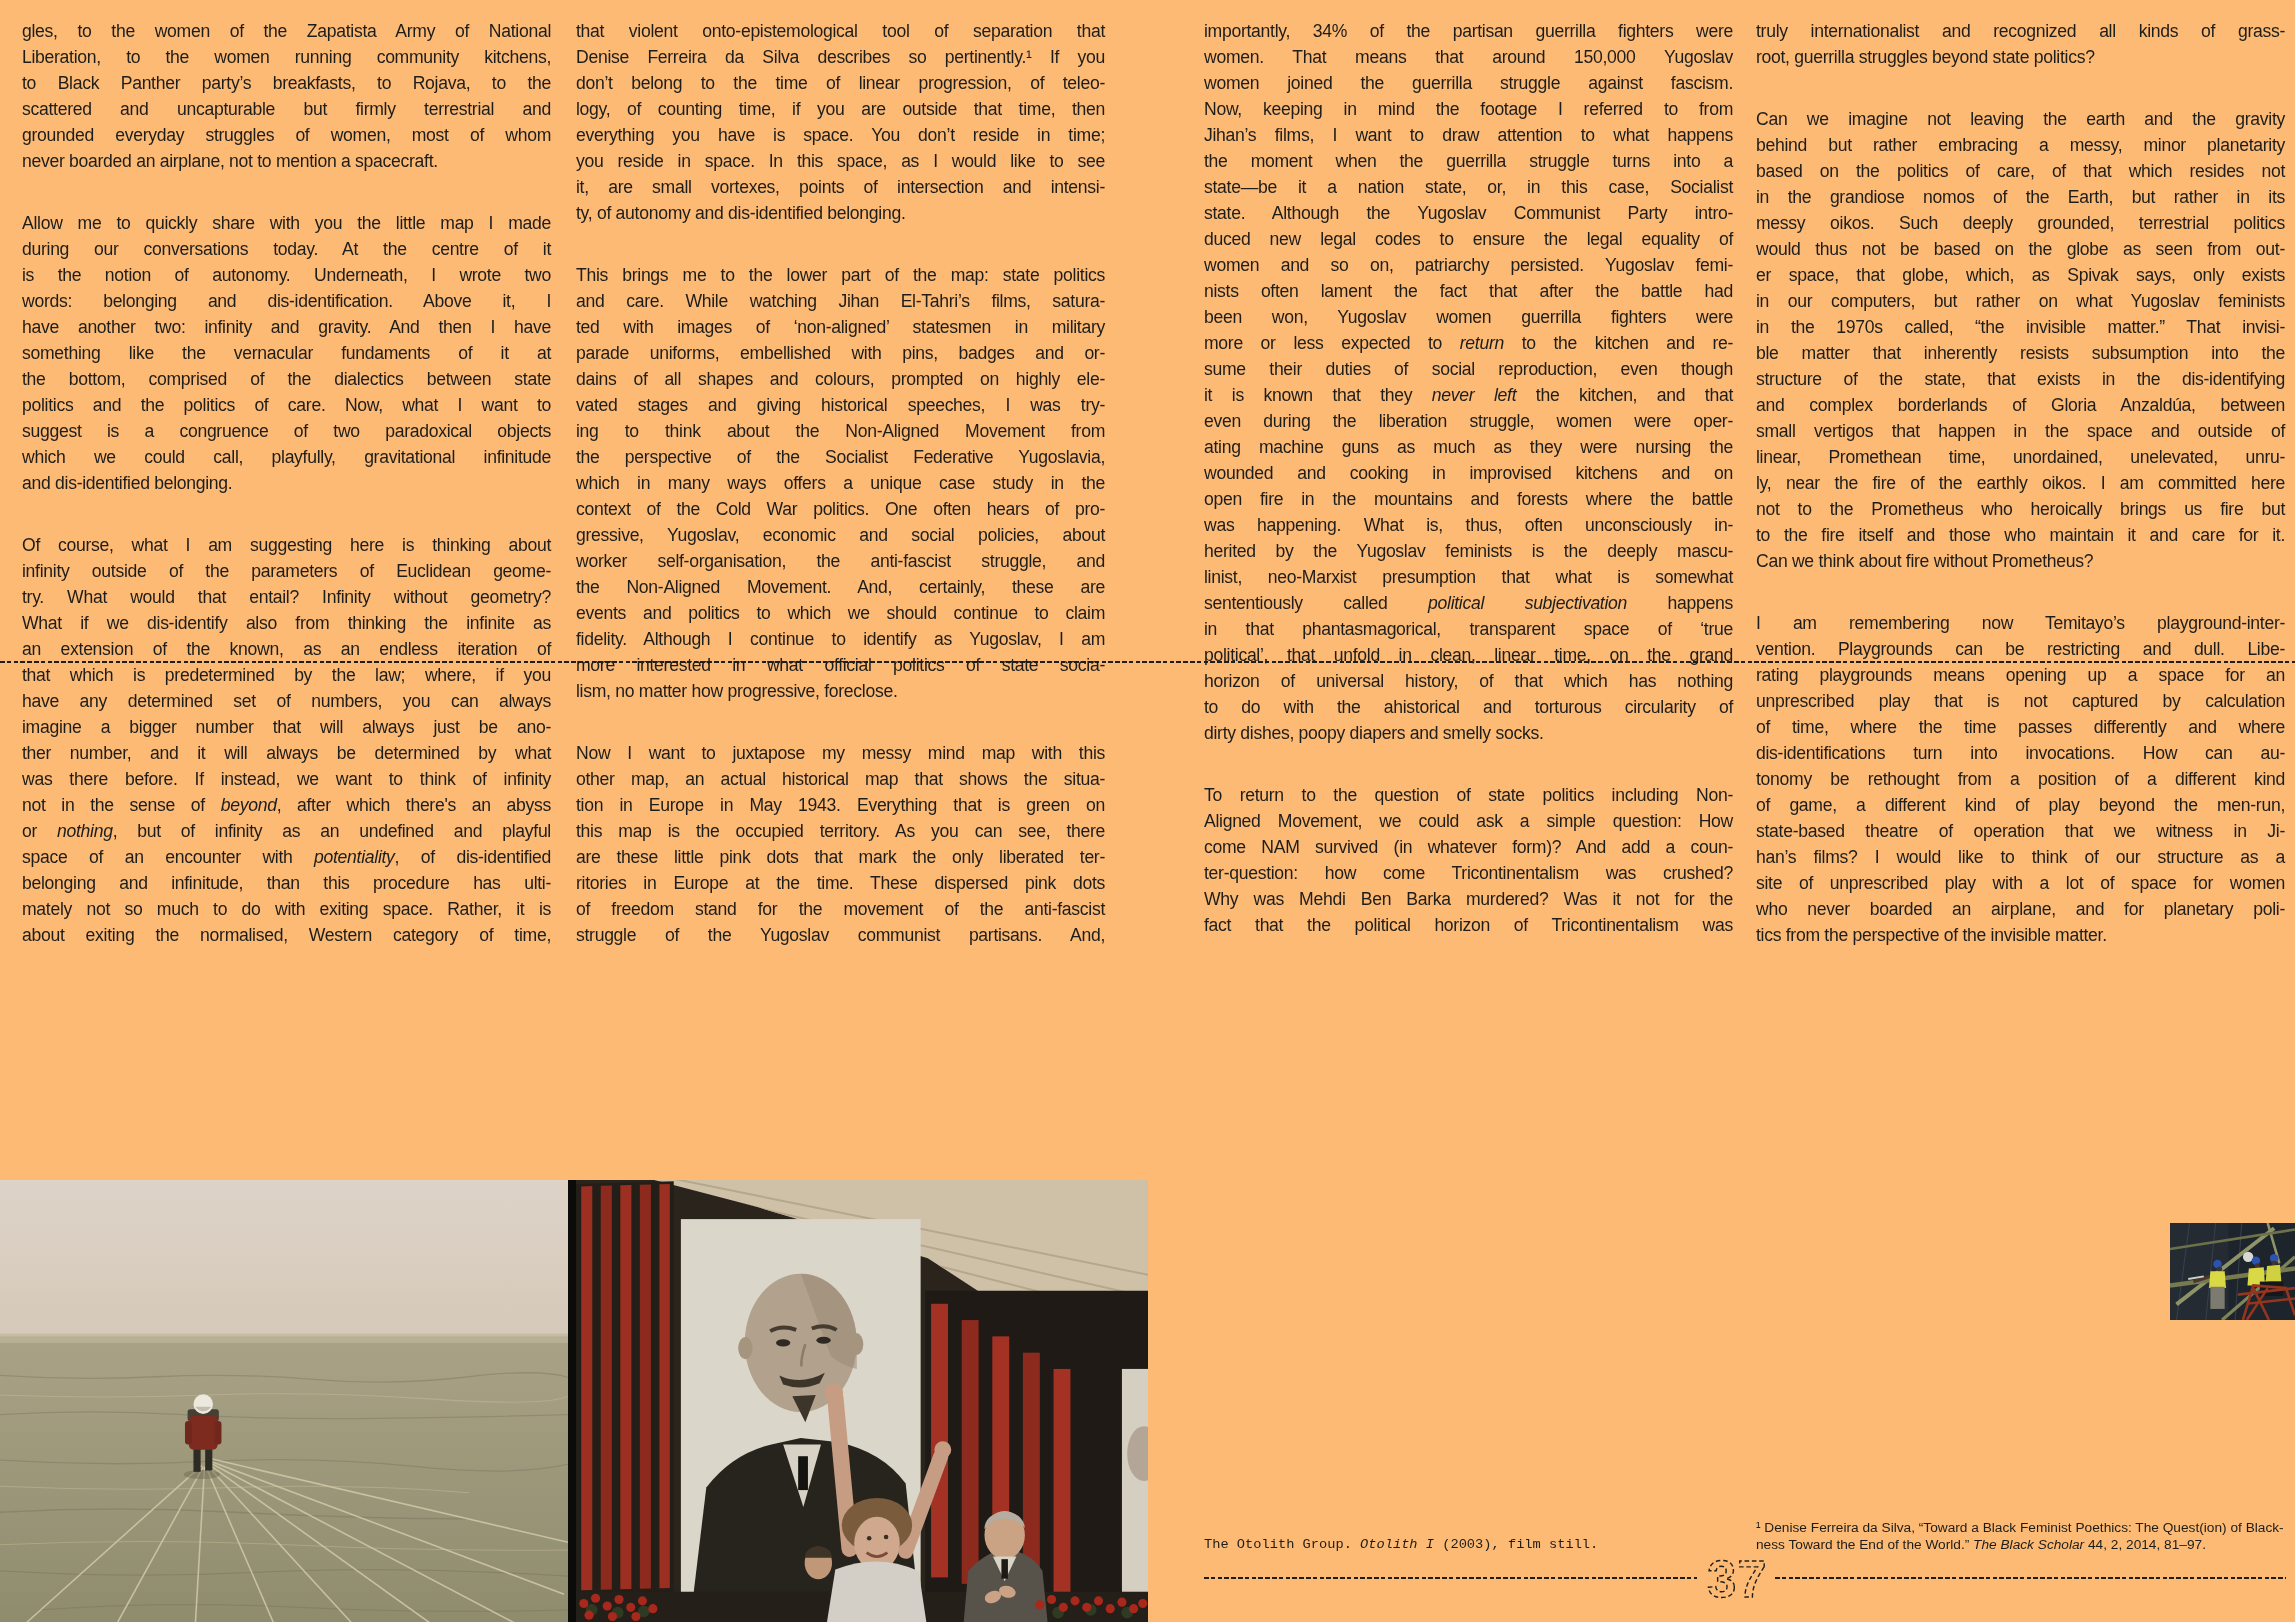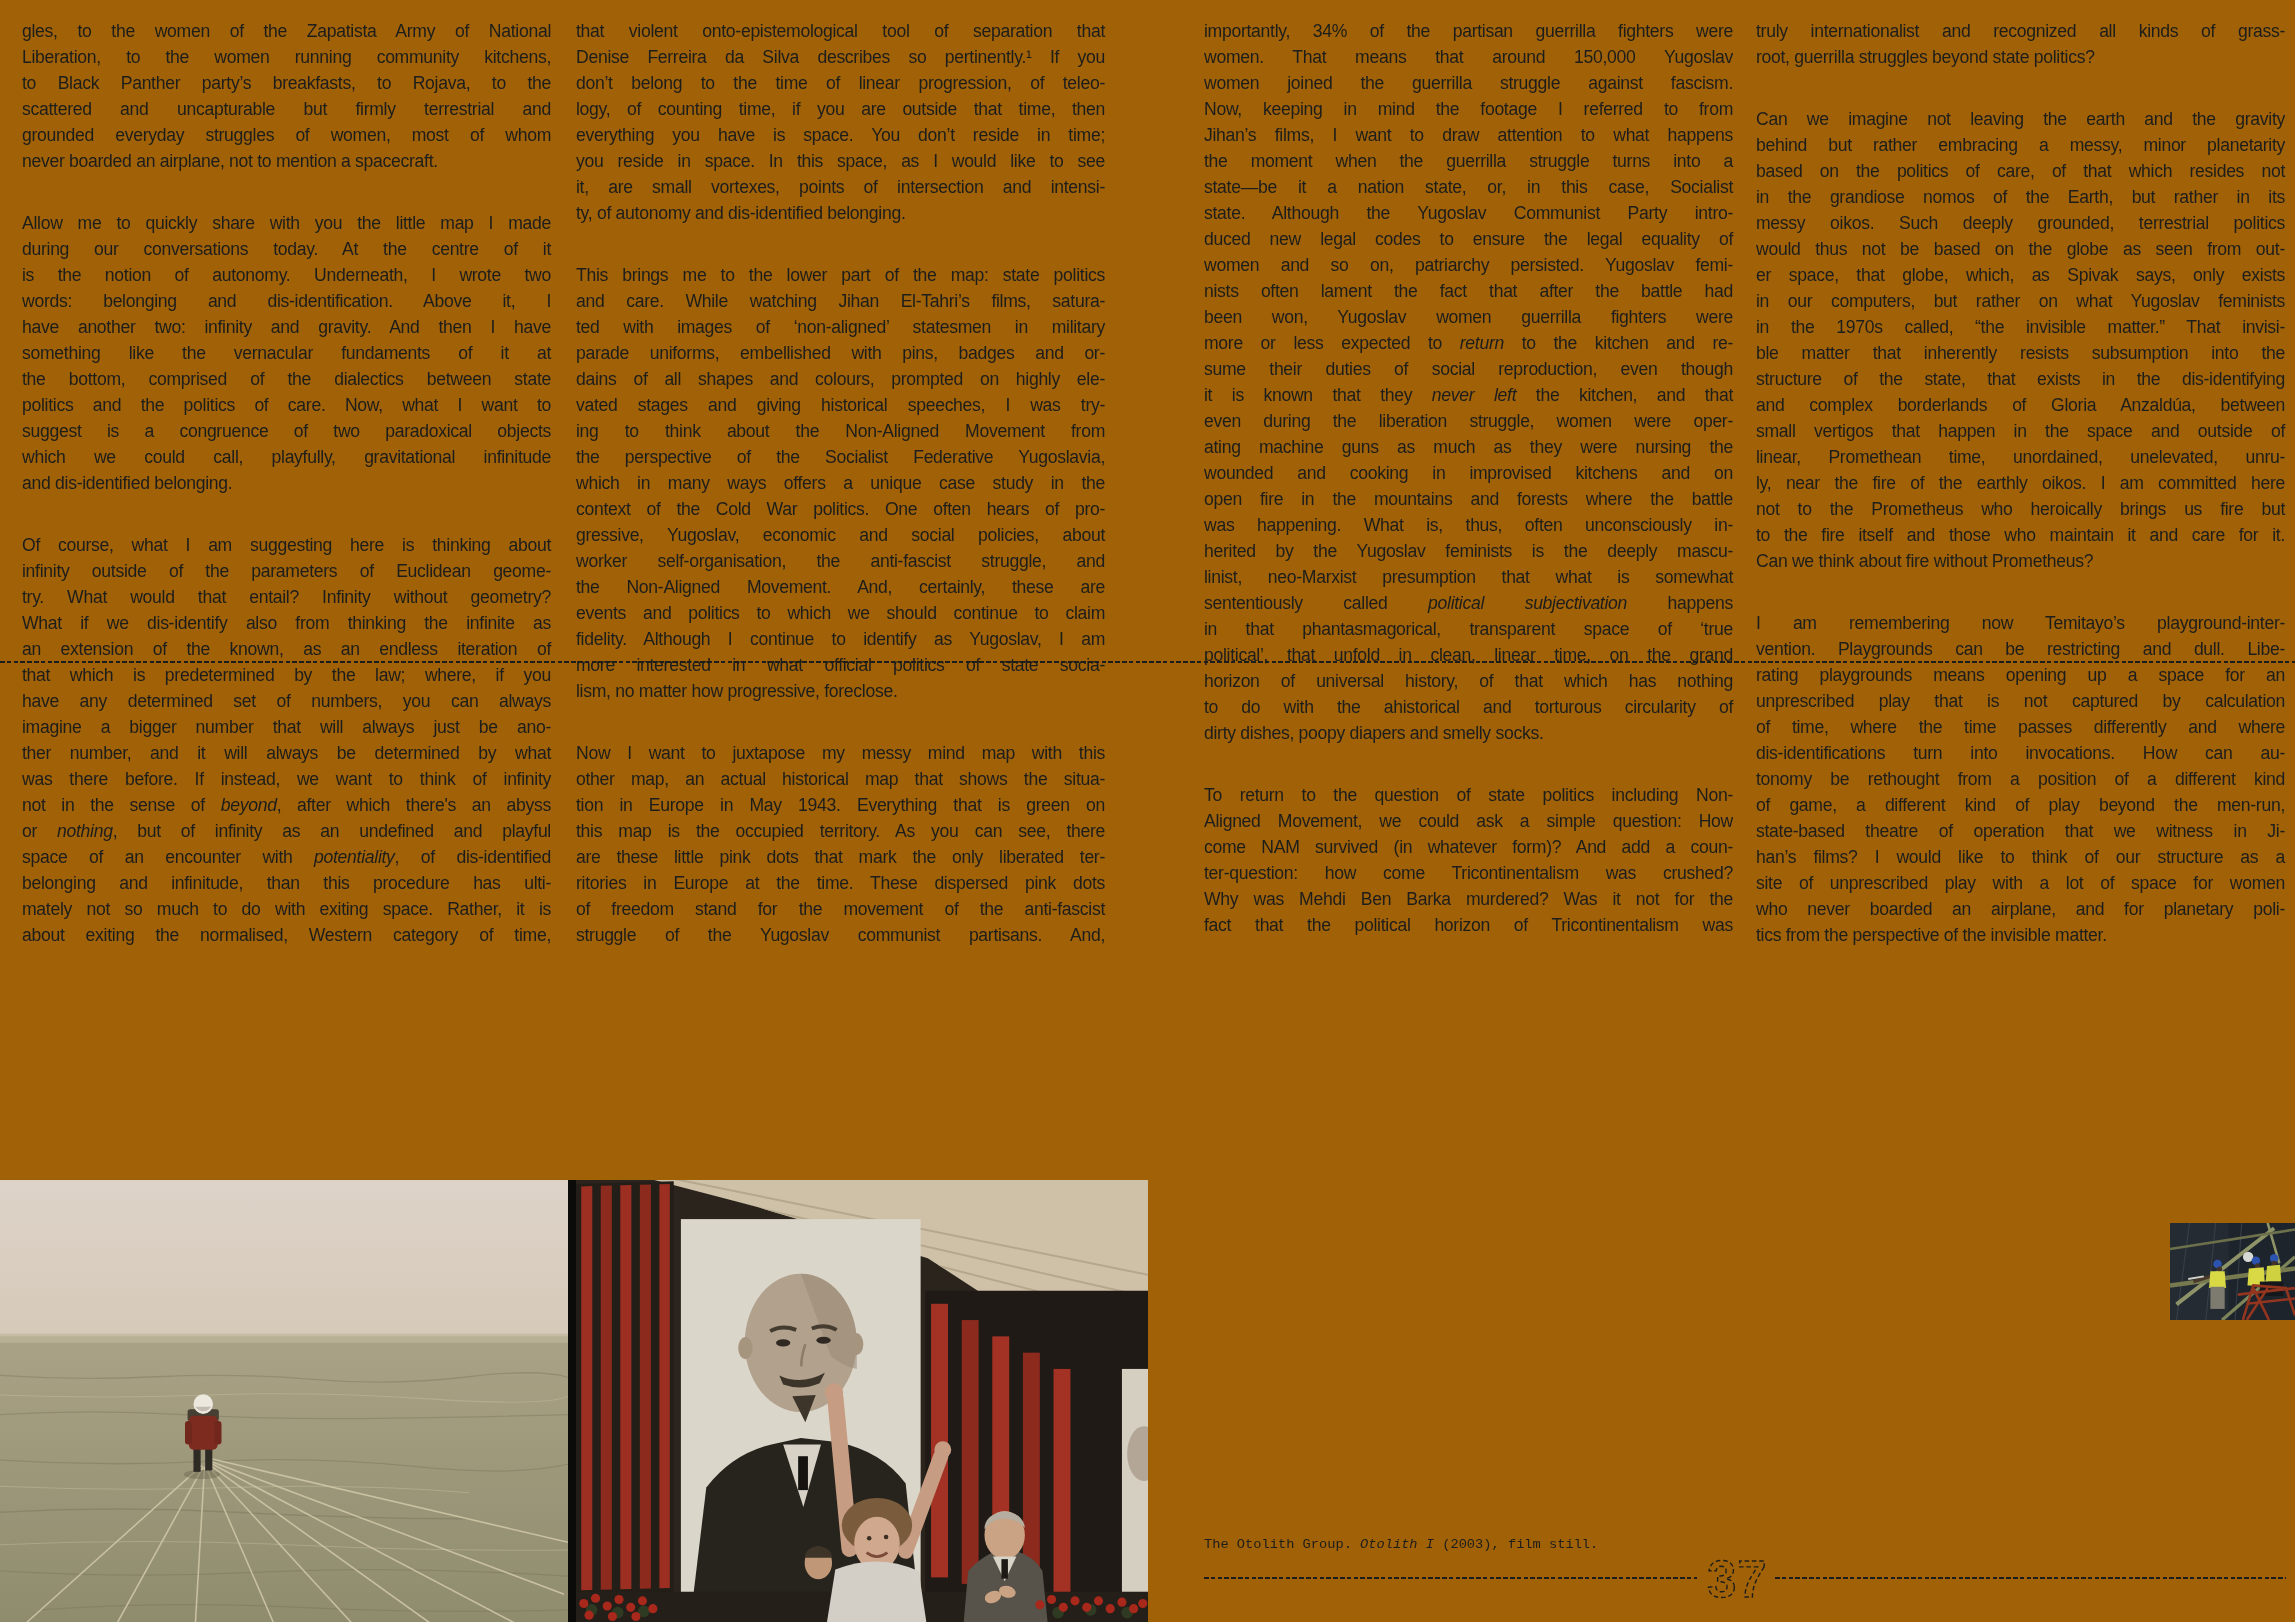--- a/index.html
+++ b/index.html
@@ -1,18 +1,18 @@
 <!DOCTYPE html>
 <html style="font-size:10.4px"><head>
 <meta charset="utf-8">
 <title></title>
 <style>
   html,body{margin:0;padding:0;background:#ffffff;}
   .page{
-    position:relative;width:2295px;height:1623px;background:#a16207;
+    position:relative;width:2295px;height:1623px;background:#fdba74;
     font-family:"Liberation Sans",sans-serif;color:#1d1d1b;overflow:hidden;
   }
   .col{position:absolute;top:18px;width:529px;}
   .line{
     height:26px;line-height:26px;font-size:17.6px;letter-spacing:-0.3px;
     text-align:justify;text-align-last:justify;white-space:normal;
   }
   .line.end{text-align-last:left;}
   .para + .para{margin-top:36px;}
   i{font-style:italic;}
@@ -423,20 +423,24 @@
         <path d="M112,149 L128,96 L178,100 L192,142"></path>
         <line x1="104" y1="110" x2="192" y2="100"></line>
         <line x1="118" y1="124" x2="192" y2="116"></line>
         <line x1="118" y1="149" x2="150" y2="100"></line>
         <line x1="152" y1="149" x2="128" y2="100"></line>
       </g>
     </svg>
   </figure>
 
   <div class="caption">The Otolith Group. <i>Otolith I</i> (2003), film still.</div>
+  <div class="footnote">
+      <div>¹ Denise Ferreira da Silva, “Toward a Black Feminist Poethics: The Quest(ion) of Black-</div>
+      <div>ness Toward the End of the World.” <i>The Black Scholar</i> 44, 2, 2014, 81–97.</div>
+    </div>
   <div class="rule" id="rule-left"></div>
   <div class="rule" id="rule-right"></div>
   <svg id="page-number-svg" width="73" height="55" viewBox="0 0 112 84">
     <text x="56" y="70" text-anchor="middle" font-family="Liberation Sans, sans-serif" font-size="80" font-weight="bold" fill="none" stroke="#1d1d1b" stroke-width="2.2" stroke-dasharray="7 4.2" letter-spacing="2">37</text>
   </svg>
 
 </div>
 
 
 </body></html>

